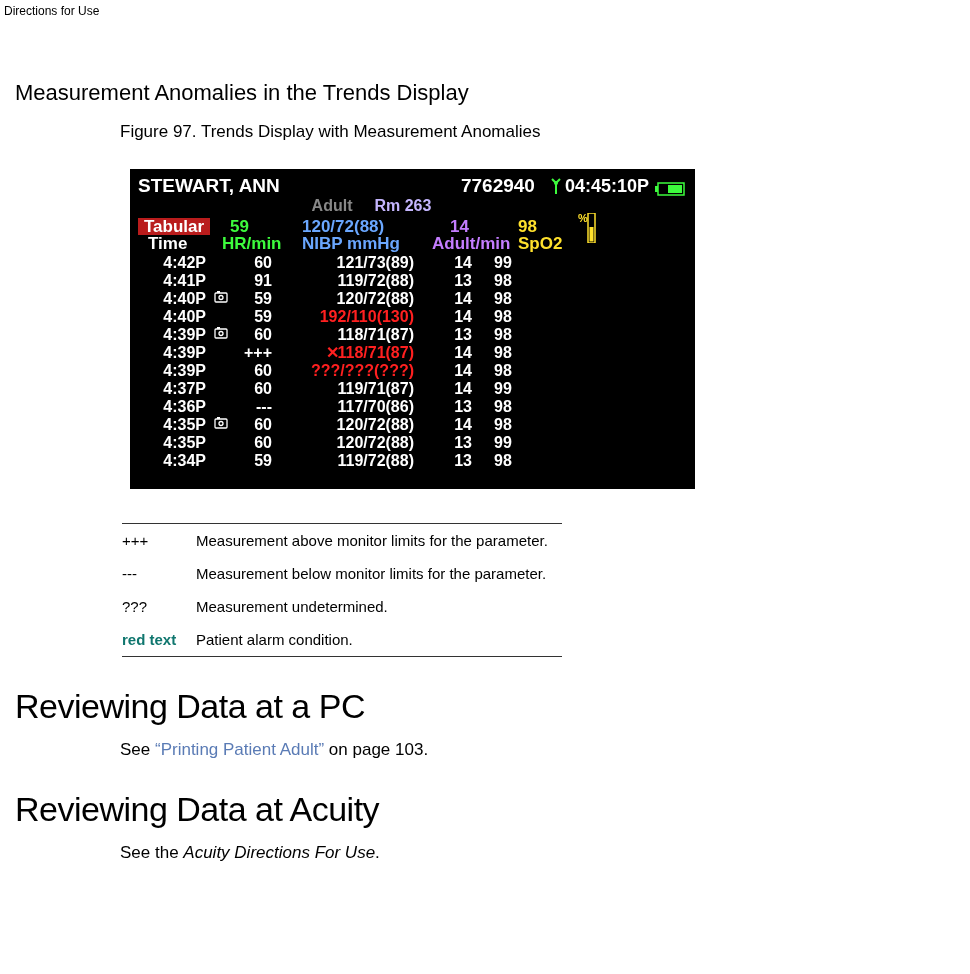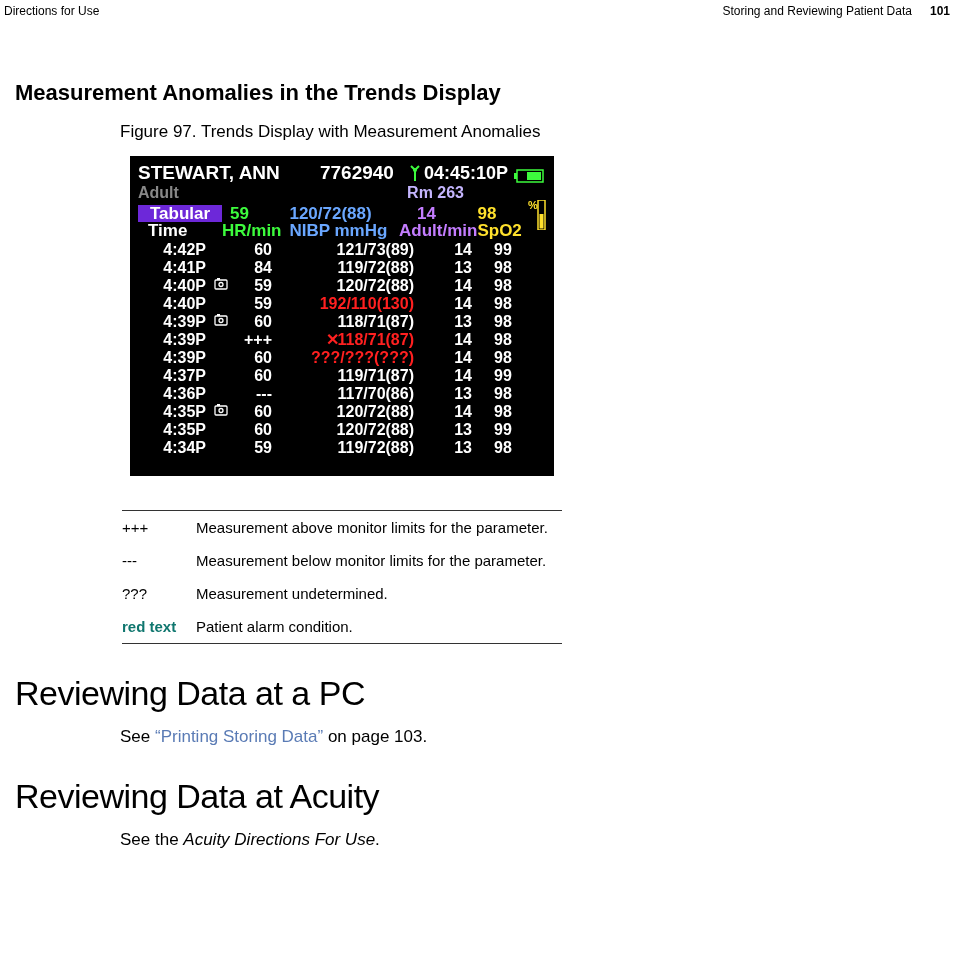--- a/index.html
+++ b/index.html
@@ -1,37 +1,37 @@
 <!DOCTYPE html>
 <html><head>
 <meta charset="utf-8">
 <style>
 *{margin:0;padding:0;box-sizing:border-box}
 body{font-family:Helvetica,Arial,sans-serif;background:#fff;color:#000;width:970px;height:974px;position:relative;font-size:15px}
 .header{display:flex;justify-content:space-between;padding:4px 20px 0 4px;font-size:12px}
 .header-right{display:flex;gap:18px}
 .page-num{font-weight:700}
-.section-title{font-size:22px;font-weight:700;padding:62px 0 0 15px;font-family:Helvetica,Arial,sans-serif}
+.section-title{font-size:22px;font-weight:400;padding:62px 0 0 15px;font-family:Helvetica,Arial,sans-serif}
 .figure-caption{font-size:17px;font-weight:400;padding:16px 0 0 120px}
 
-.monitor{width:424px;height:320px;background:#000;margin:14px 0 0 130px;padding:6px 8px;font-family:Arial,sans-serif;font-weight:700}
+.monitor{width:565px;height:320px;background:#000;margin:27px 0 0 130px;padding:6px 8px;font-family:Arial,sans-serif;font-weight:700}
 .mon-row1{display:flex;align-items:center;color:#fff;font-size:19px}
 .patient-id{margin-left:auto;margin-right:16px}
 .ant{width:10px;height:16px;position:relative}
 .ant svg{display:block}
 .time-now{margin-left:4px;font-size:18px}
 .batt{width:32px;height:14px;margin-left:6px;position:relative}
-.mon-row2{display:flex;font-size:16px;color:#888;justify-content:space-between;gap:22px;padding-right:82px}
+.mon-row2{display:flex;font-size:16px;color:#888;justify-content:center;gap:22px;padding-right:82px}
 .room{color:#c4b5fd}
 
 .col-head{display:flex;align-items:flex-end;font-size:17px;padding-top:2px}
 .col{display:flex;flex-direction:column;align-items:flex-start}
 .col span{line-height:17px}
 .c-time{width:84px;color:#fff}
-.c-time .tab{background:#6d28d9;color:#fff;padding:0 12px}
+.c-time .tab{background:#b91c1c;color:#fff;padding:0 6px}
 .c-hr{width:80px;color:#3dfb3d}
 .c-nibp{width:130px;color:#6aa7ff}
 .c-resp{width:86px;color:#c47dff}
 .c-spo2{width:60px;color:#ffe12c}
 .pct{width:20px;position:relative;top:-4px}
 
 .data-rows{padding-top:2px}
 .drow{display:flex;color:#fff;font-size:16px;line-height:18px}
 .drow .t{width:76px;text-align:right;padding-right:8px}
 .drow .ic{width:20px}
@@ -49,24 +49,20 @@
 .h1{font-size:34px;font-weight:300;padding:30px 0 0 15px;letter-spacing:-0.5px}
 .body-text{font-size:17px;padding:14px 0 0 120px;font-weight:300}
 .link{color:#5a7bb5}
 .italic{font-style:italic}
 </style>
 </head>
 <body>
 
 <div class="header">
   <span>Directions for Use</span>
-  <span class="header-right">
-    <span>Storing and Reviewing Patient Data</span>
-    <span class="page-num">101</span>
-  </span>
 </div>
 
 <div class="section-title">Measurement Anomalies in the Trends Display</div>
 <div class="figure-caption">Figure 97.  Trends Display with Measurement Anomalies</div>
 
 <div class="monitor">
   <div class="mon-row1">
     <span>STEWART, ANN</span>
     <span class="patient-id">7762940</span>
     <span class="ant">
@@ -122,21 +118,21 @@
         <span class="t">4:42P</span>
         <span class="ic"></span>
         <span class="hr">60</span>
         <span class="nibp">121/73(89)</span>
         <span class="resp">14</span>
         <span class="spo2">99</span>
       </div>
       <div class="drow">
         <span class="t">4:41P</span>
         <span class="ic"></span>
-        <span class="hr">84</span>
+        <span class="hr">91</span>
         <span class="nibp">119/72(88)</span>
         <span class="resp">13</span>
         <span class="spo2">98</span>
       </div>
       <div class="drow">
         <span class="t">4:40P</span>
         <span class="ic"><svg width="14" height="14" viewBox="0 0 14 14">
             <rect x="1" y="3" width="12" height="9" rx="1" fill="none" stroke="#fff" stroke-width="1.3"></rect>
             <circle cx="7" cy="7.5" r="2" fill="none" stroke="#fff" stroke-width="1.3"></circle>
             <rect x="3" y="1" width="3" height="2" fill="#fff"></rect>
@@ -243,19 +239,19 @@
       <span>Measurement undetermined.</span>
     </div>
     <div class="legend-row">
       <span class="lsym redtext">red text</span>
       <span>Patient alarm condition.</span>
     </div>
   </div>
 
 <div class="h1">Reviewing Data at a PC</div>
 <div class="body-text">
-  <span>See </span><span class="link">“Printing Storing Data”</span><span> on page 103.</span>
+  <span>See </span><span class="link">“Printing Patient Adult”</span><span> on page 103.</span>
 </div>
 
 <div class="h1">Reviewing Data at Acuity</div>
 <div class="body-text">
   <span>See the </span><span class="italic">Acuity Directions For Use</span><span>.</span>
 </div>
 
 </body></html>

